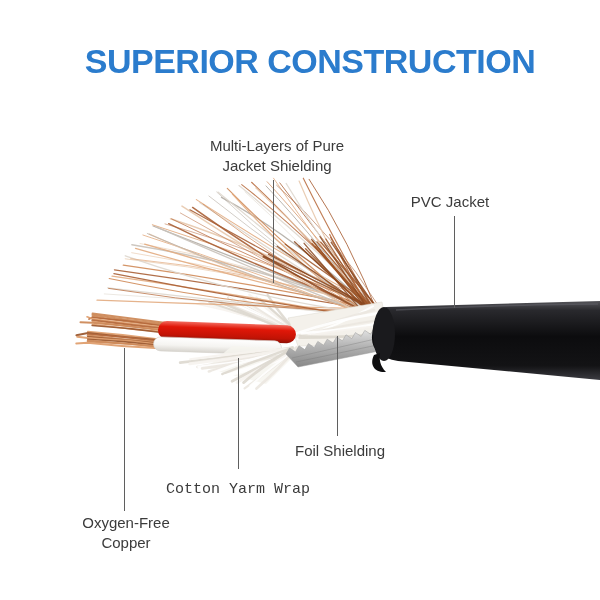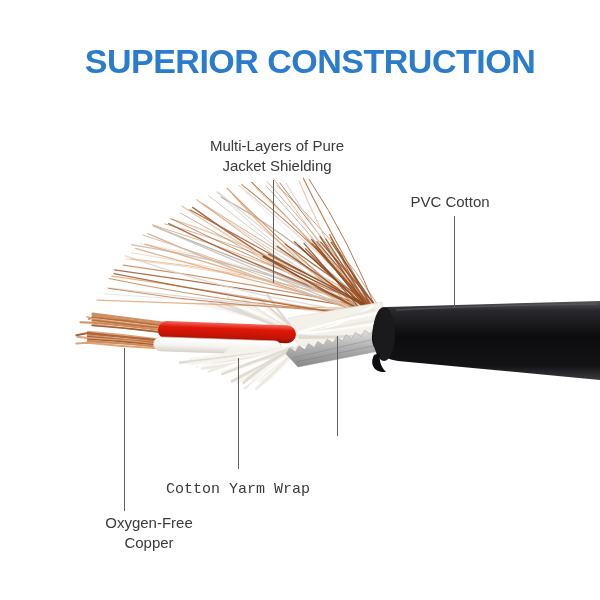--- a/index.html
+++ b/index.html
@@ -23,21 +23,21 @@
   #line-multi  {left:273px;top:180px;height:103px;}
   #line-pvc    {left:454px;top:216px;height:92px;}
   #line-foil   {left:337px;top:336px;height:100px;}
   #line-cotton {left:238px;top:358px;height:111px;}
   #line-oxygen {left:124px;top:348px;height:163px;}
   
   #label-multi  {left:277px;top:136px;}
   #label-pvc    {left:450px;top:192px;}
   #label-foil   {left:340px;top:441px;}
   #label-cotton {left:238px;top:480px;font-family:Liberation Mono, monospace;}
-  #label-oxygen {left:126px;top:513px;margin-left:23px;}
+  #label-oxygen {left:126px;top:513px;}
 </style>
 </head>
 <body>
 
 <div class="stage">
 
   <h1 class="title">SUPERIOR CONSTRUCTION</h1>
 
   <svg class="illo" viewBox="0 0 600 600">
     <defs>
@@ -241,21 +241,24 @@
   <div class="callout-line" id="line-pvc"></div>
   <div class="callout-line" id="line-foil"></div>
   <div class="callout-line" id="line-cotton"></div>
   <div class="callout-line" id="line-oxygen"></div>
 
   <div class="callout-label" id="label-multi">
     <div>Multi-Layers of Pure</div>
     <div>Jacket Shielding</div>
   </div>
   <div class="callout-label" id="label-pvc">
-    <div>PVC Cotton</div>
+    <div>PVC Jacket</div>
+  </div>
+  <div class="callout-label" id="label-foil">
+    <div>Foil Shielding</div>
   </div>
   <div class="callout-label" id="label-cotton">
     <div>Cotton Yarm Wrap</div>
   </div>
   <div class="callout-label" id="label-oxygen">
     <div>Oxygen-Free</div>
     <div>Copper</div>
   </div>
 
 </div>

